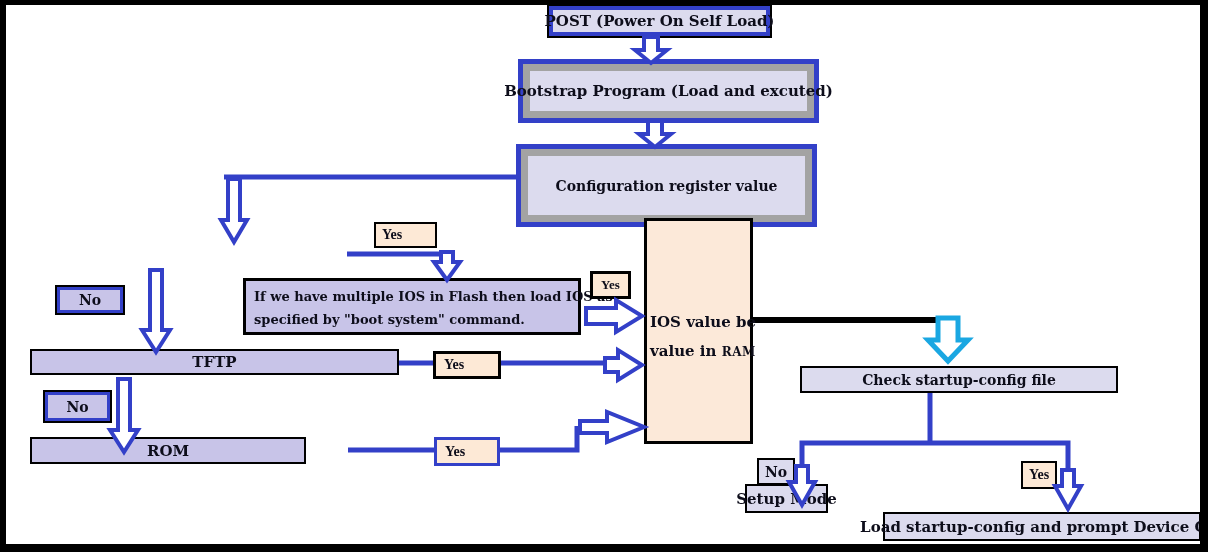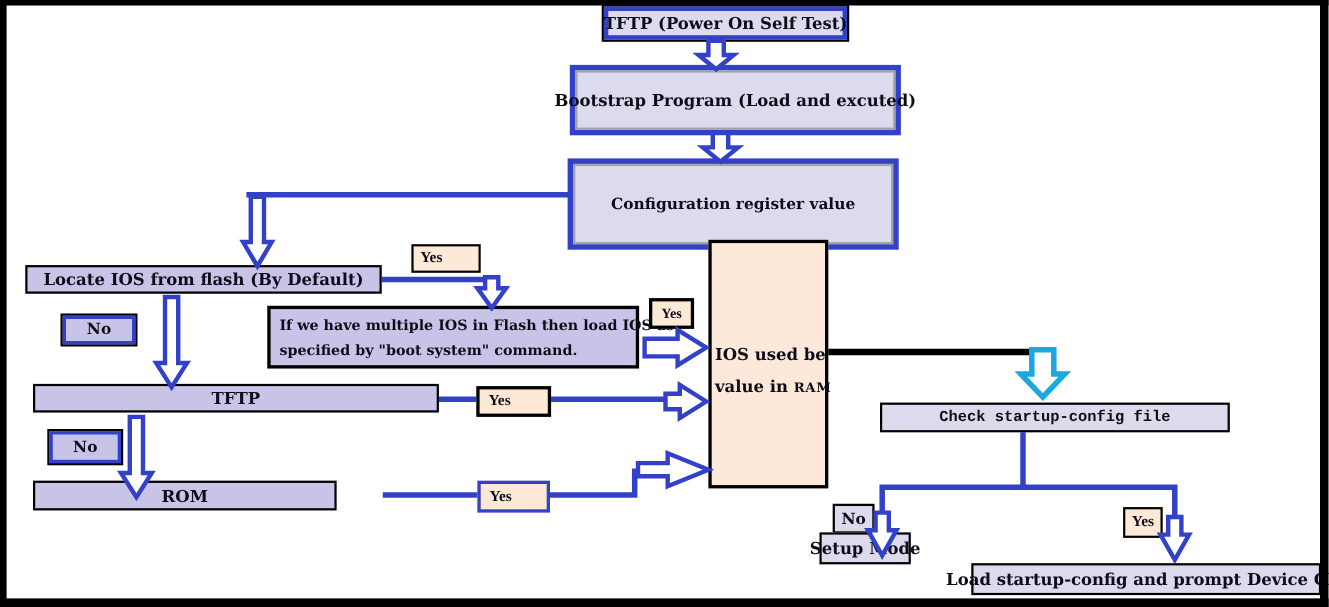--- a/index.html
+++ b/index.html
@@ -10,21 +10,21 @@
   .stage{position:relative;width:1208px;height:552px;background:#fff;overflow:hidden;
          font-family:"DejaVu Serif","Liberation Serif",serif;font-weight:bold;color:var(--ink);}
   svg.layer{position:absolute;left:0;top:0;width:1208px;height:552px;}
   #lines{z-index:1;} #arrows{z-index:3;}
   .box{position:absolute;box-sizing:border-box;display:flex;align-items:center;justify-content:center;
        z-index:2;white-space:nowrap;}
   .col{flex-direction:column;justify-content:center;}
   .bg-lav{background:var(--lavender);} .bg-pur{background:var(--purple);}
   .bg-peach{background:var(--peach);font-family:Liberation Serif, serif;} .bg-peach2{background:var(--peach2);}
   .bd-black2{border:2px solid #000;} .bd-black3{border:3px solid #000;}
-  .bd-blue-in{border:2px solid #a3a3a3;box-shadow:0 0 0 5px var(--blue);}
+  .bd-blue-in{border:7px solid #a3a3a3;box-shadow:0 0 0 5px var(--blue);}
   .bd-blue3{border:3px solid var(--blue);}
   .ring-black{box-shadow:0 0 0 2px #000;}
   .bd-post{border:4px solid var(--blue);box-shadow:0 0 0 2px #000;}
   .f15{font-size:15px;} .f14{font-size:14px;} .f13{font-size:13px;}
   .left{justify-content:flex-start;text-align:left;}
   .frame{position:absolute;background:#000;z-index:5;}
   #frame-top{left:0;top:0;width:1208px;height:5px;}
   #frame-bottom{left:0;top:544px;width:1208px;height:8px;}
   #frame-left{left:0;top:0;width:6px;height:552px;}
   #frame-right{left:1200px;top:0;width:8px;height:552px;}
@@ -42,55 +42,52 @@
     <path d="M520,177 L224,177" stroke="var(--blue)" stroke-width="5" fill="none"></path>
     <path d="M347,254 L445,254" stroke="var(--blue)" stroke-width="5" fill="none"></path>
     <path d="M346,363 L610,363" stroke="var(--blue)" stroke-width="5" fill="none"></path>
     <path d="M348,450 L577,450 L577,426" stroke="var(--blue)" stroke-width="5" fill="none"></path>
     <path d="M752,320 L950,320" stroke="#000" stroke-width="6" fill="none"></path>
     <path d="M930,392 L930,443" stroke="var(--blue)" stroke-width="5" fill="none"></path>
     <path d="M802,470 L802,443 L1068,443 L1068,472" stroke="var(--blue)" stroke-width="5" fill="none"></path>
   </svg>
 
   <div class="box bg-lav bd-post f15" style="left:549px;top:6px;width:221px;height:30px;">
-      <span>TFTP (Power On Self Test)</span>
+      <span>POST (Power On Self Load)</span>
     </div>
 
   <div class="box bg-lav bd-blue-in f15" style="left:523px;top:64px;width:291px;height:54px;">
       <span>Bootstrap Program (Load and excuted)</span>
     </div>
 
   <div class="box col bg-lav bd-blue-in" style="left:521px;top:149px;width:291px;height:73px;">
     <span class="cfg-line">Configuration register value</span>
   </div>
 
-  <div class="box bg-pur bd-black2 f15" style="left:23px;top:241px;width:324px;height:26px;">
-      <span>Locate IOS from flash (By Default)</span>
-    </div>
 
   <div class="box bg-peach bd-black2 f14 left" style="left:374px;top:222px;width:63px;height:26px;padding-left:6px;">
       <span>Yes</span>
     </div>
 
   <div class="box bg-pur bd-blue3 ring-black f14" style="left:57px;top:287px;width:66px;height:26px;">
       <span>No</span>
     </div>
 
   <div class="box col bg-pur bd-black3 left" style="left:243px;top:278px;width:338px;height:57px;padding:4px 8px;align-items:flex-start;">
     <span class="multi-line">If we have multiple IOS in Flash then load IOS as</span>
     <span class="multi-line">specified by "boot system" command.</span>
   </div>
 
   <div class="box bg-peach bd-black3 f13" style="left:590px;top:271px;width:41px;height:28px;">
       <span>Yes</span>
     </div>
 
   <div class="box bg-peach2 bd-black3" style="left:644px;top:218px;width:109px;height:226px;"></div>
   <div class="ios-text">
-    <span>IOS used be</span><br>
+    <span>IOS value be</span><br>
     <span>value in</span>
     <span class="ram">RAM</span>
   </div>
 
   <div class="box bg-pur bd-black2 f15" style="left:30px;top:349px;width:369px;height:26px;">
       <span>TFTP</span>
     </div>
 
   <div class="box bg-peach bd-black3 f14 left" style="left:433px;top:351px;width:68px;height:28px;padding-left:8px;">
       <span>Yes</span>
@@ -101,21 +98,21 @@
     </div>
 
   <div class="box bg-pur bd-black2 f15" style="left:30px;top:437px;width:276px;height:27px;">
       <span>ROM</span>
     </div>
 
   <div class="box bg-peach bd-blue3 f14 left" style="left:434px;top:437px;width:66px;height:29px;padding-left:8px;">
       <span>Yes</span>
     </div>
 
-  <div class="box bg-lav bd-black2 f14" style="left:800px;top:366px;width:318px;height:27px;font-family:Liberation Mono, monospace;">
+  <div class="box bg-lav bd-black2 f14" style="left:800px;top:366px;width:318px;height:27px;">
       <span>Check startup-config file</span>
     </div>
 
   <div class="box bg-lav bd-black2 f14" style="left:757px;top:458px;width:38px;height:27px;">
       <span>No</span>
     </div>
 
   <div class="box bg-peach bd-black2 f14" style="left:1021px;top:461px;width:36px;height:28px;">
       <span>Yes</span>
     </div>

